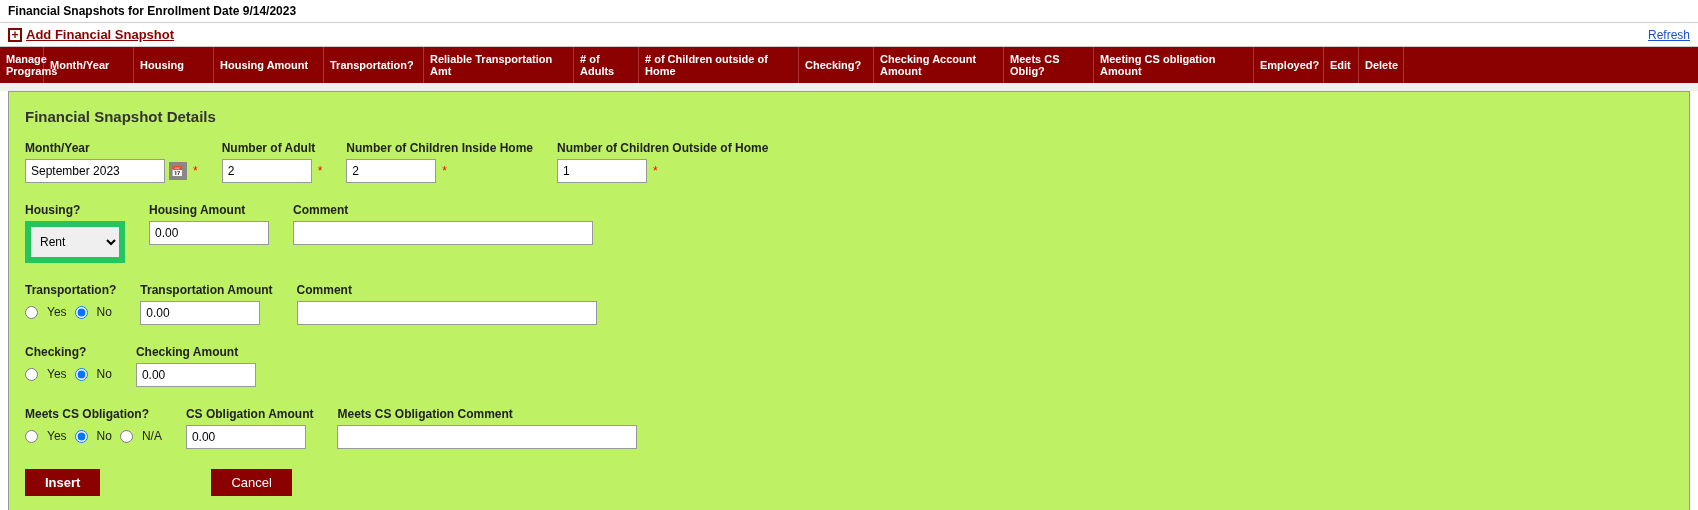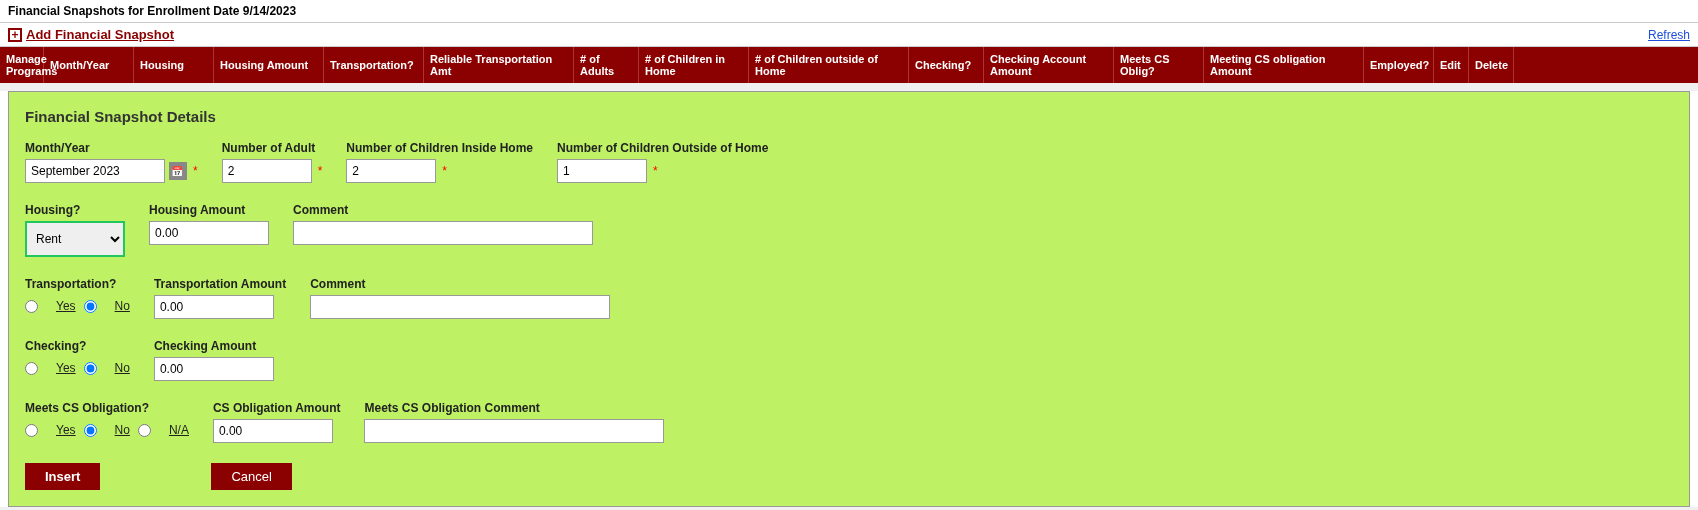--- a/index.html
+++ b/index.html
@@ -128,39 +128,38 @@
     }
 
     .cal-icon {
       width: 18px; height: 18px;
       background: #888;
       display: inline-flex; align-items: center; justify-content: center;
       color: #fff; font-size: 10px; cursor: pointer;
     }
 
     .select-wrap select {
-      border: 2px solid #22c55e;
+      border: 6px solid #22c55e;
       padding: 3px 5px;
       font-size: 12px;
-      height: 36px;
+      height: 42px;
       min-width: 100px;
     }
 
     .radio-group {
       display: flex;
       align-items: center;
       gap: 8px;
       margin-top: 4px;
     }
     .radio-group label {
       font-weight: normal;
       display: flex;
       align-items: center;
-      gap: 18px;
-      text-decoration: underline;
+      gap: 9px;
     }
 
     .wide-input {
       width: 300px;
     }
     .narrow-input {
       width: 90px;
     }
     .number-input {
       width: 120px;
@@ -208,21 +207,20 @@
 </div>
 
 <div class="table-header">
   <div class="th-cell th-manage">Manage Programs</div>
   <div class="th-cell th-month">Month/Year</div>
   <div class="th-cell th-housing">Housing</div>
   <div class="th-cell th-housing-amt">Housing Amount</div>
   <div class="th-cell th-transport">Transportation?</div>
   <div class="th-cell th-reliable">Reliable Transportation Amt</div>
   <div class="th-cell th-adults"># of Adults</div>
-  <div class="th-cell th-children-in"># of Children in Home</div>
   <div class="th-cell th-children-out"># of Children outside of Home</div>
   <div class="th-cell th-checking">Checking?</div>
   <div class="th-cell th-checking-amt">Checking Account Amount</div>
   <div class="th-cell th-cs-oblig">Meets CS Oblig?</div>
   <div class="th-cell th-meeting-cs">Meeting CS obligation Amount</div>
   <div class="th-cell th-employed">Employed?</div>
   <div class="th-cell th-edit">Edit</div>
   <div class="th-cell th-delete">Delete</div>
 </div>
 

